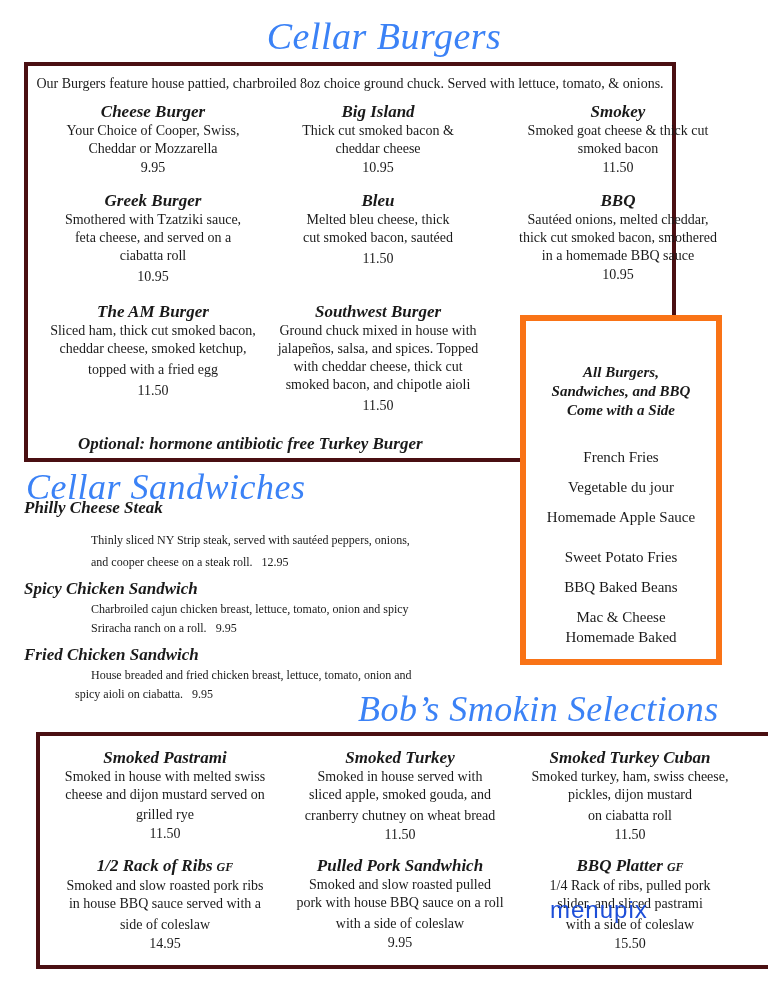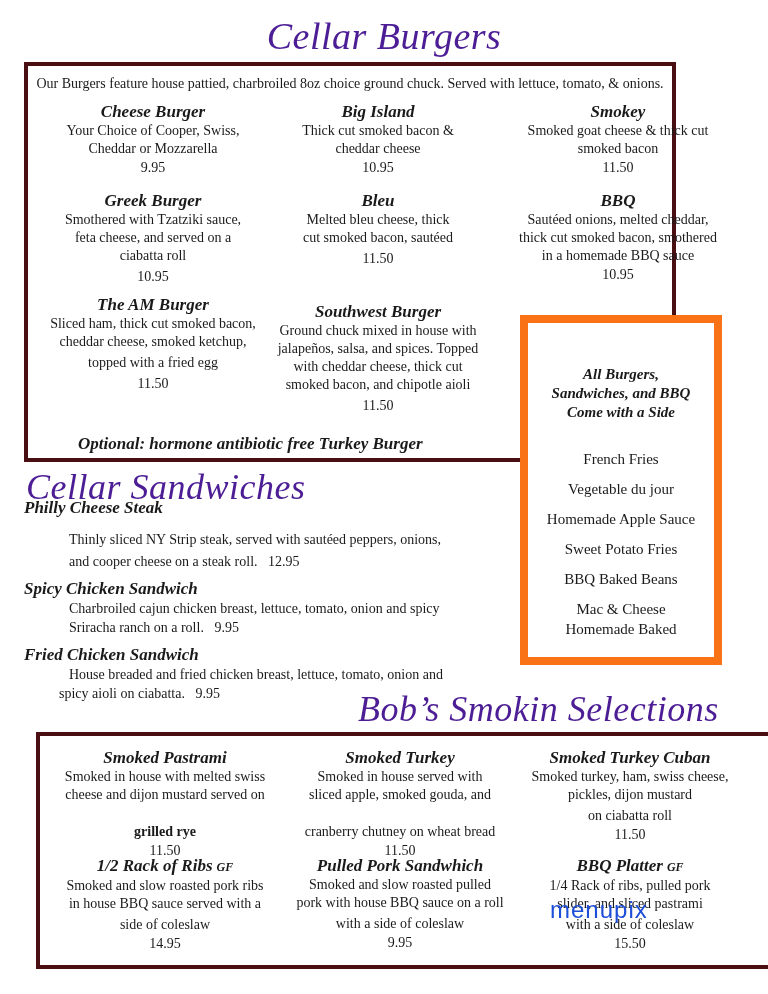--- a/index.html
+++ b/index.html
@@ -7,47 +7,47 @@
     width: 768px; height: 994px; position: relative; overflow: hidden;
     font-family: "Liberation Serif", "DejaVu Serif", serif;
     color: #1a1a1a;
   }
   .abs { position: absolute; }
   .script {
     font-family: "Liberation Serif", "DejaVu Serif", serif;
     font-style: italic;
     font-weight: normal;
     letter-spacing: 0.5px;
-    color: #4c1d95;
+    color: #3b82f6;
   }
   .box {
     position: absolute;
     border: 4px solid #4a0f12;
     box-sizing: border-box;
     background: #fff;
   }
   .sidebox {
     position: absolute;
-    border: 8px solid #f97316;
+    border: 6px solid #f97316;
     box-sizing: border-box;
     background: #fff;
   }
   .item { position: absolute; text-align: center; }
   .item .name {
     font-style: italic; font-weight: bold; font-size: 17px; line-height: 20px;
   }
   .item .desc { font-size: 14px; line-height: 18px; }
   .item .price { font-size: 14px; line-height: 20px; }
   .gf { font-size: 12px; font-weight: bold; margin-left: 4px; }
   .intro { position: absolute; left: 0; right: 0; text-align: center; font-size: 14px; }
   .optional {
     position: absolute; font-style: italic; font-weight: bold; font-size: 17px;
   }
   .sw .name { position: absolute; font-style: italic; font-weight: bold; font-size: 17px; }
-  .sw .desc { position: absolute; font-size: 14px; line-height: 22px; }
+  .sw .desc { position: absolute; font-size: 12px; line-height: 22px; margin-left: 22px; }
   .sides-head {
     text-align: center; font-style: italic; font-weight: bold; font-size: 15px; line-height: 19px;
   }
   .side { text-align: center; font-size: 15px; line-height: 20px; }
   .watermark {
     position: absolute; font-family: "Liberation Sans", sans-serif;
     color: #1d4ed8; font-size: 24px; letter-spacing: 1px;
   }
 </style>
 </head>
@@ -91,21 +91,21 @@
     <div class="price" style="margin-top:2px;">11.50</div>
   </div>
   <div class="item" style="left:470px; width:240px; top:125px;">
     <div class="name">BBQ</div>
     <div class="desc">Sautéed onions, melted cheddar,</div>
     <div class="desc">thick cut smoked bacon, smothered</div>
     <div class="desc">in a homemade BBQ sauce</div>
     <div class="price">10.95</div>
   </div>
 
-  <div class="item" style="left:0; width:250px; top:229px;">
+  <div class="item" style="left:0; width:250px; top:236px;">
     <div class="name">The AM Burger</div>
     <div class="desc">Sliced ham, thick cut smoked bacon,</div>
     <div class="desc">cheddar cheese, smoked ketchup,</div>
     <div class="desc" style="margin-top:3px;">topped with a fried egg</div>
     <div class="price" style="margin-top:2px;">11.50</div>
   </div>
   <div class="item" style="left:240px; width:220px; top:236px;">
     <div class="name">Southwest Burger</div>
     <div class="desc">Ground chuck mixed in house with</div>
     <div class="desc">jalapeños, salsa, and spices. Topped</div>
@@ -119,21 +119,21 @@
 
 <div class="sidebox" style="left:520px; top:315px; width:202px; height:350px;">
   <div style="position:absolute; left:0; right:0; top:42px;">
     <div class="sides-head">All Burgers,</div>
     <div class="sides-head">Sandwiches, and BBQ</div>
     <div class="sides-head">Come with a Side</div>
   </div>
   <div style="position:absolute; left:0; right:0; top:126px;">
     <div class="side" style="margin-bottom:10px;">French Fries</div>
     <div class="side" style="margin-bottom:10px;">Vegetable du jour</div>
-    <div class="side" style="margin-bottom:10px;">Homemade Apple Sauce</div>
+    <div class="side" style="margin-bottom:20px;">Homemade Apple Sauce</div>
     <div class="side" style="margin-bottom:10px;">Sweet Potato Fries</div>
     <div class="side" style="margin-bottom:10px;">BBQ Baked Beans</div>
     <div class="side">Mac &amp; Cheese</div>
     <div class="side">Homemade Baked</div>
   </div>
 </div>
 
 <div class="abs script" style="left:26px; top:466px; font-size:36px;">Cellar Sandwiches</div>
 
 <div class="sw">
@@ -144,39 +144,39 @@
 
 <div class="sw">
   <div class="name" style="left:24px; top:579px;">Spicy Chicken Sandwich</div>
   <div class="desc" style="left:69px; top:598px;">Charbroiled cajun chicken breast, lettuce, tomato, onion and spicy</div>
   <div class="desc" style="left:69px; top:617px;"><span>Sriracha ranch on a roll.</span>&nbsp;&nbsp;&nbsp;<span>9.95</span></div>
 </div>
 
 <div class="sw">
   <div class="name" style="left:24px; top:645px;">Fried Chicken Sandwich</div>
   <div class="desc" style="left:69px; top:664px;">House breaded and fried chicken breast, lettuce, tomato, onion and</div>
-  <div class="desc" style="left:59px; top:683px;"><span>spicy aioli on ciabatta.</span>&nbsp;&nbsp;&nbsp;<span>9.95</span></div>
+  <div class="desc" style="left:53px; top:683px;"><span>spicy aioli on ciabatta.</span>&nbsp;&nbsp;&nbsp;<span>9.95</span></div>
 </div>
 
 <div class="abs script" style="left:358px; top:688px; font-size:36px;">Bob’s Smokin Selections</div>
 
 <div class="box" style="left:36px; top:732px; width:759px; height:237px;">
 
   <div class="item" style="left:0; width:250px; top:12px;">
     <div class="name">Smoked Pastrami</div>
     <div class="desc">Smoked in house with melted swiss</div>
     <div class="desc">cheese and dijon mustard served on</div>
-    <div class="desc" style="margin-top:19px;font-weight:bold;">grilled rye</div>
+    <div class="desc" style="margin-top:2px;">grilled rye</div>
     <div class="price">11.50</div>
   </div>
   <div class="item" style="left:240px; width:240px; top:12px;">
     <div class="name">Smoked Turkey</div>
     <div class="desc">Smoked in house served with</div>
     <div class="desc">sliced apple, smoked gouda, and</div>
-    <div class="desc" style="margin-top:19px;">cranberry chutney on wheat bread</div>
+    <div class="desc" style="margin-top:3px;">cranberry chutney on wheat bread</div>
     <div class="price">11.50</div>
   </div>
   <div class="item" style="left:470px; width:240px; top:12px;">
     <div class="name">Smoked Turkey Cuban</div>
     <div class="desc">Smoked turkey, ham, swiss cheese,</div>
     <div class="desc">pickles, dijon mustard</div>
     <div class="desc" style="margin-top:3px;">on ciabatta roll</div>
     <div class="price">11.50</div>
   </div>
 

